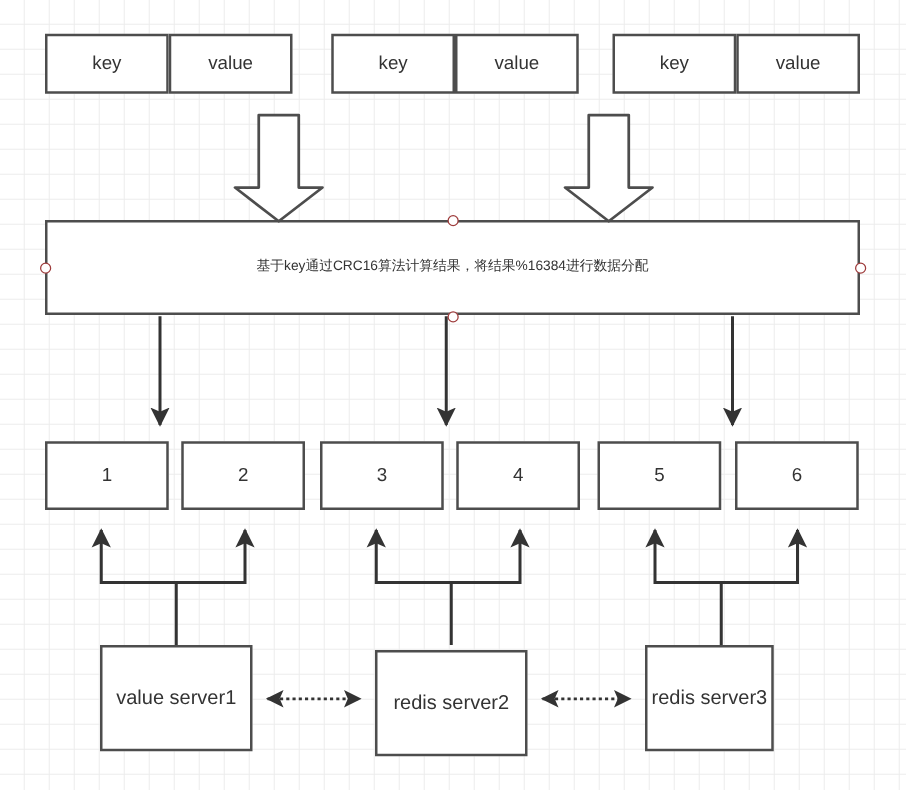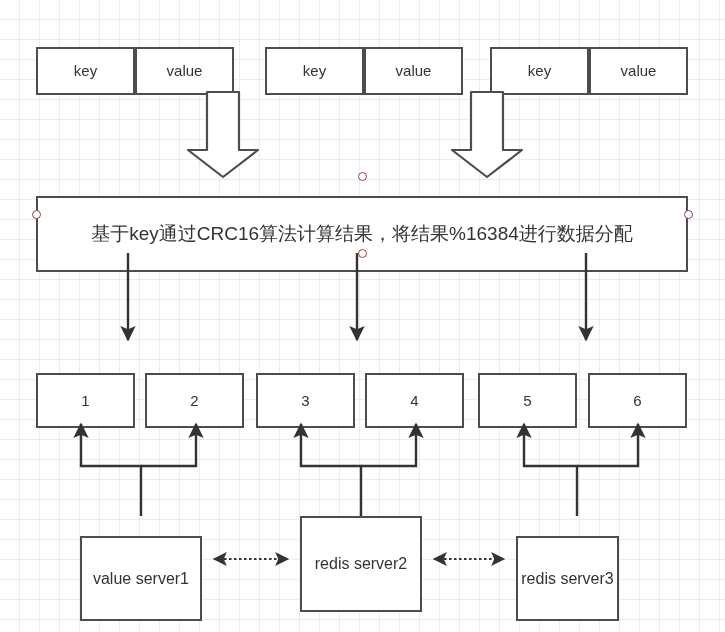--- a/index.html
+++ b/index.html
@@ -25,27 +25,26 @@
     box-sizing: border-box;
     background: #ffffff;
     border: 2px solid #4d4d4d;
     display: flex;
     align-items: center;
     justify-content: center;
     color: #333333;
     font-size: 15px;
     line-height: 1.2;
     text-align: center;
-    margin-top: 20px;
   }
   .kv-cell { font-size: 15px; }
   .slot-box { font-size: 15px; }
   .server-box { font-size: 16px; }
   .process-box {
-    font-size: 19px;
+    font-size: 11px;
     padding: 0 14px;
   }
   svg.overlay {
     position: absolute;
     left: 0;
     top: 0;
     width: 725px;
     height: 632px;
     pointer-events: none;
   }
@@ -78,21 +77,21 @@
   <div class="node process-box" style="left:36px; top:176px; width:652px; height:76px;">基于key通过CRC16算法计算结果，将结果%16384进行数据分配</div>
 
   <div class="node slot-box" style="left:36px; top:353px; width:99px; height:55px;">1</div>
   <div class="node slot-box" style="left:145px; top:353px; width:99px; height:55px;">2</div>
   <div class="node slot-box" style="left:256px; top:353px; width:99px; height:55px;">3</div>
   <div class="node slot-box" style="left:365px; top:353px; width:99px; height:55px;">4</div>
   <div class="node slot-box" style="left:478px; top:353px; width:99px; height:55px;">5</div>
   <div class="node slot-box" style="left:588px; top:353px; width:99px; height:55px;">6</div>
 
   <div class="node server-box" style="left:80px; top:516px; width:122px; height:85px;">value server1</div>
-  <div class="node server-box" style="left:300px; top:496px; width:122px; height:96px;">redis server2</div>
+  <div class="node server-box" style="left:300px; top:520px; width:122px; height:85px;">redis server2</div>
   <div class="node server-box" style="left:516px; top:516px; width:103px; height:85px;">redis server3</div>
 
   <svg class="overlay" viewBox="0 0 725 632">
     <defs>
       <marker id="arrowSolid" viewBox="0 0 12 12" refX="10" refY="6" markerWidth="7" markerHeight="7" orient="auto-start-reverse">
         <path d="M 0 0.5 L 11 6 L 0 11.5 L 2.4 6 Z" fill="#333333"></path>
       </marker>
       <marker id="arrowSolidStart" viewBox="0 0 12 12" refX="10" refY="6" markerWidth="7" markerHeight="7" orient="auto-start-reverse">
         <path d="M 0 0.5 L 11 6 L 0 11.5 L 2.4 6 Z" fill="#333333"></path>
       </marker>

